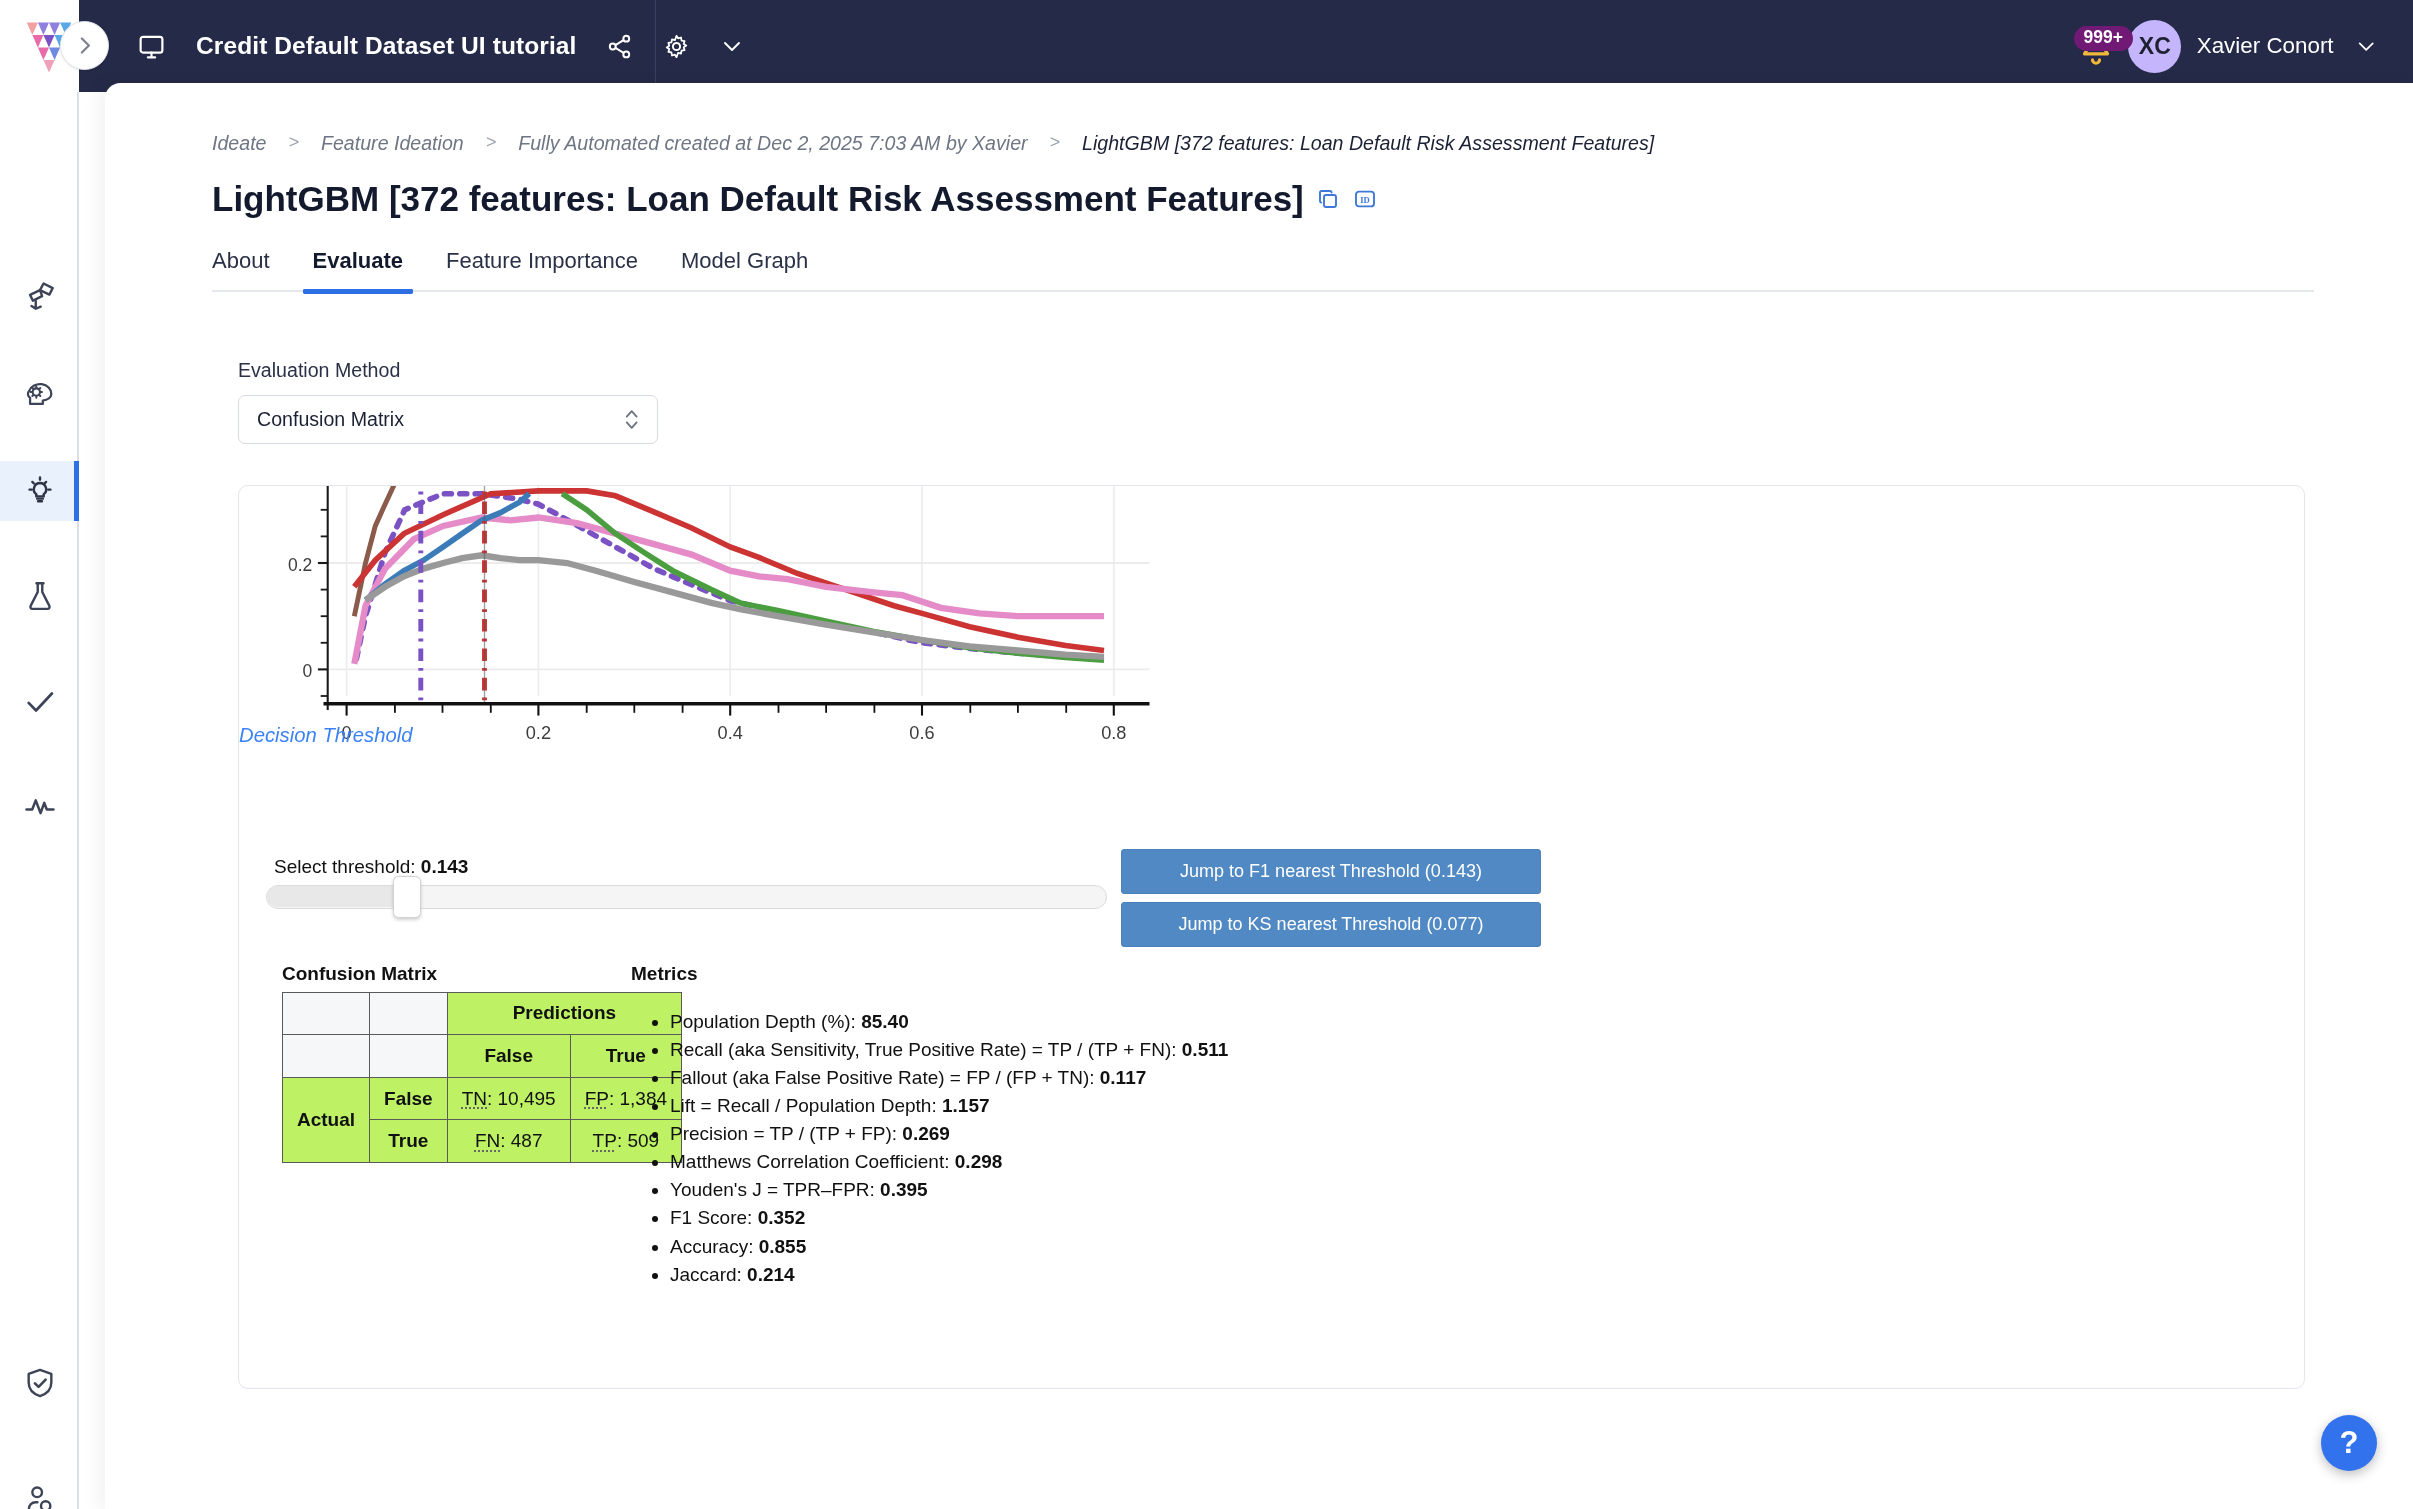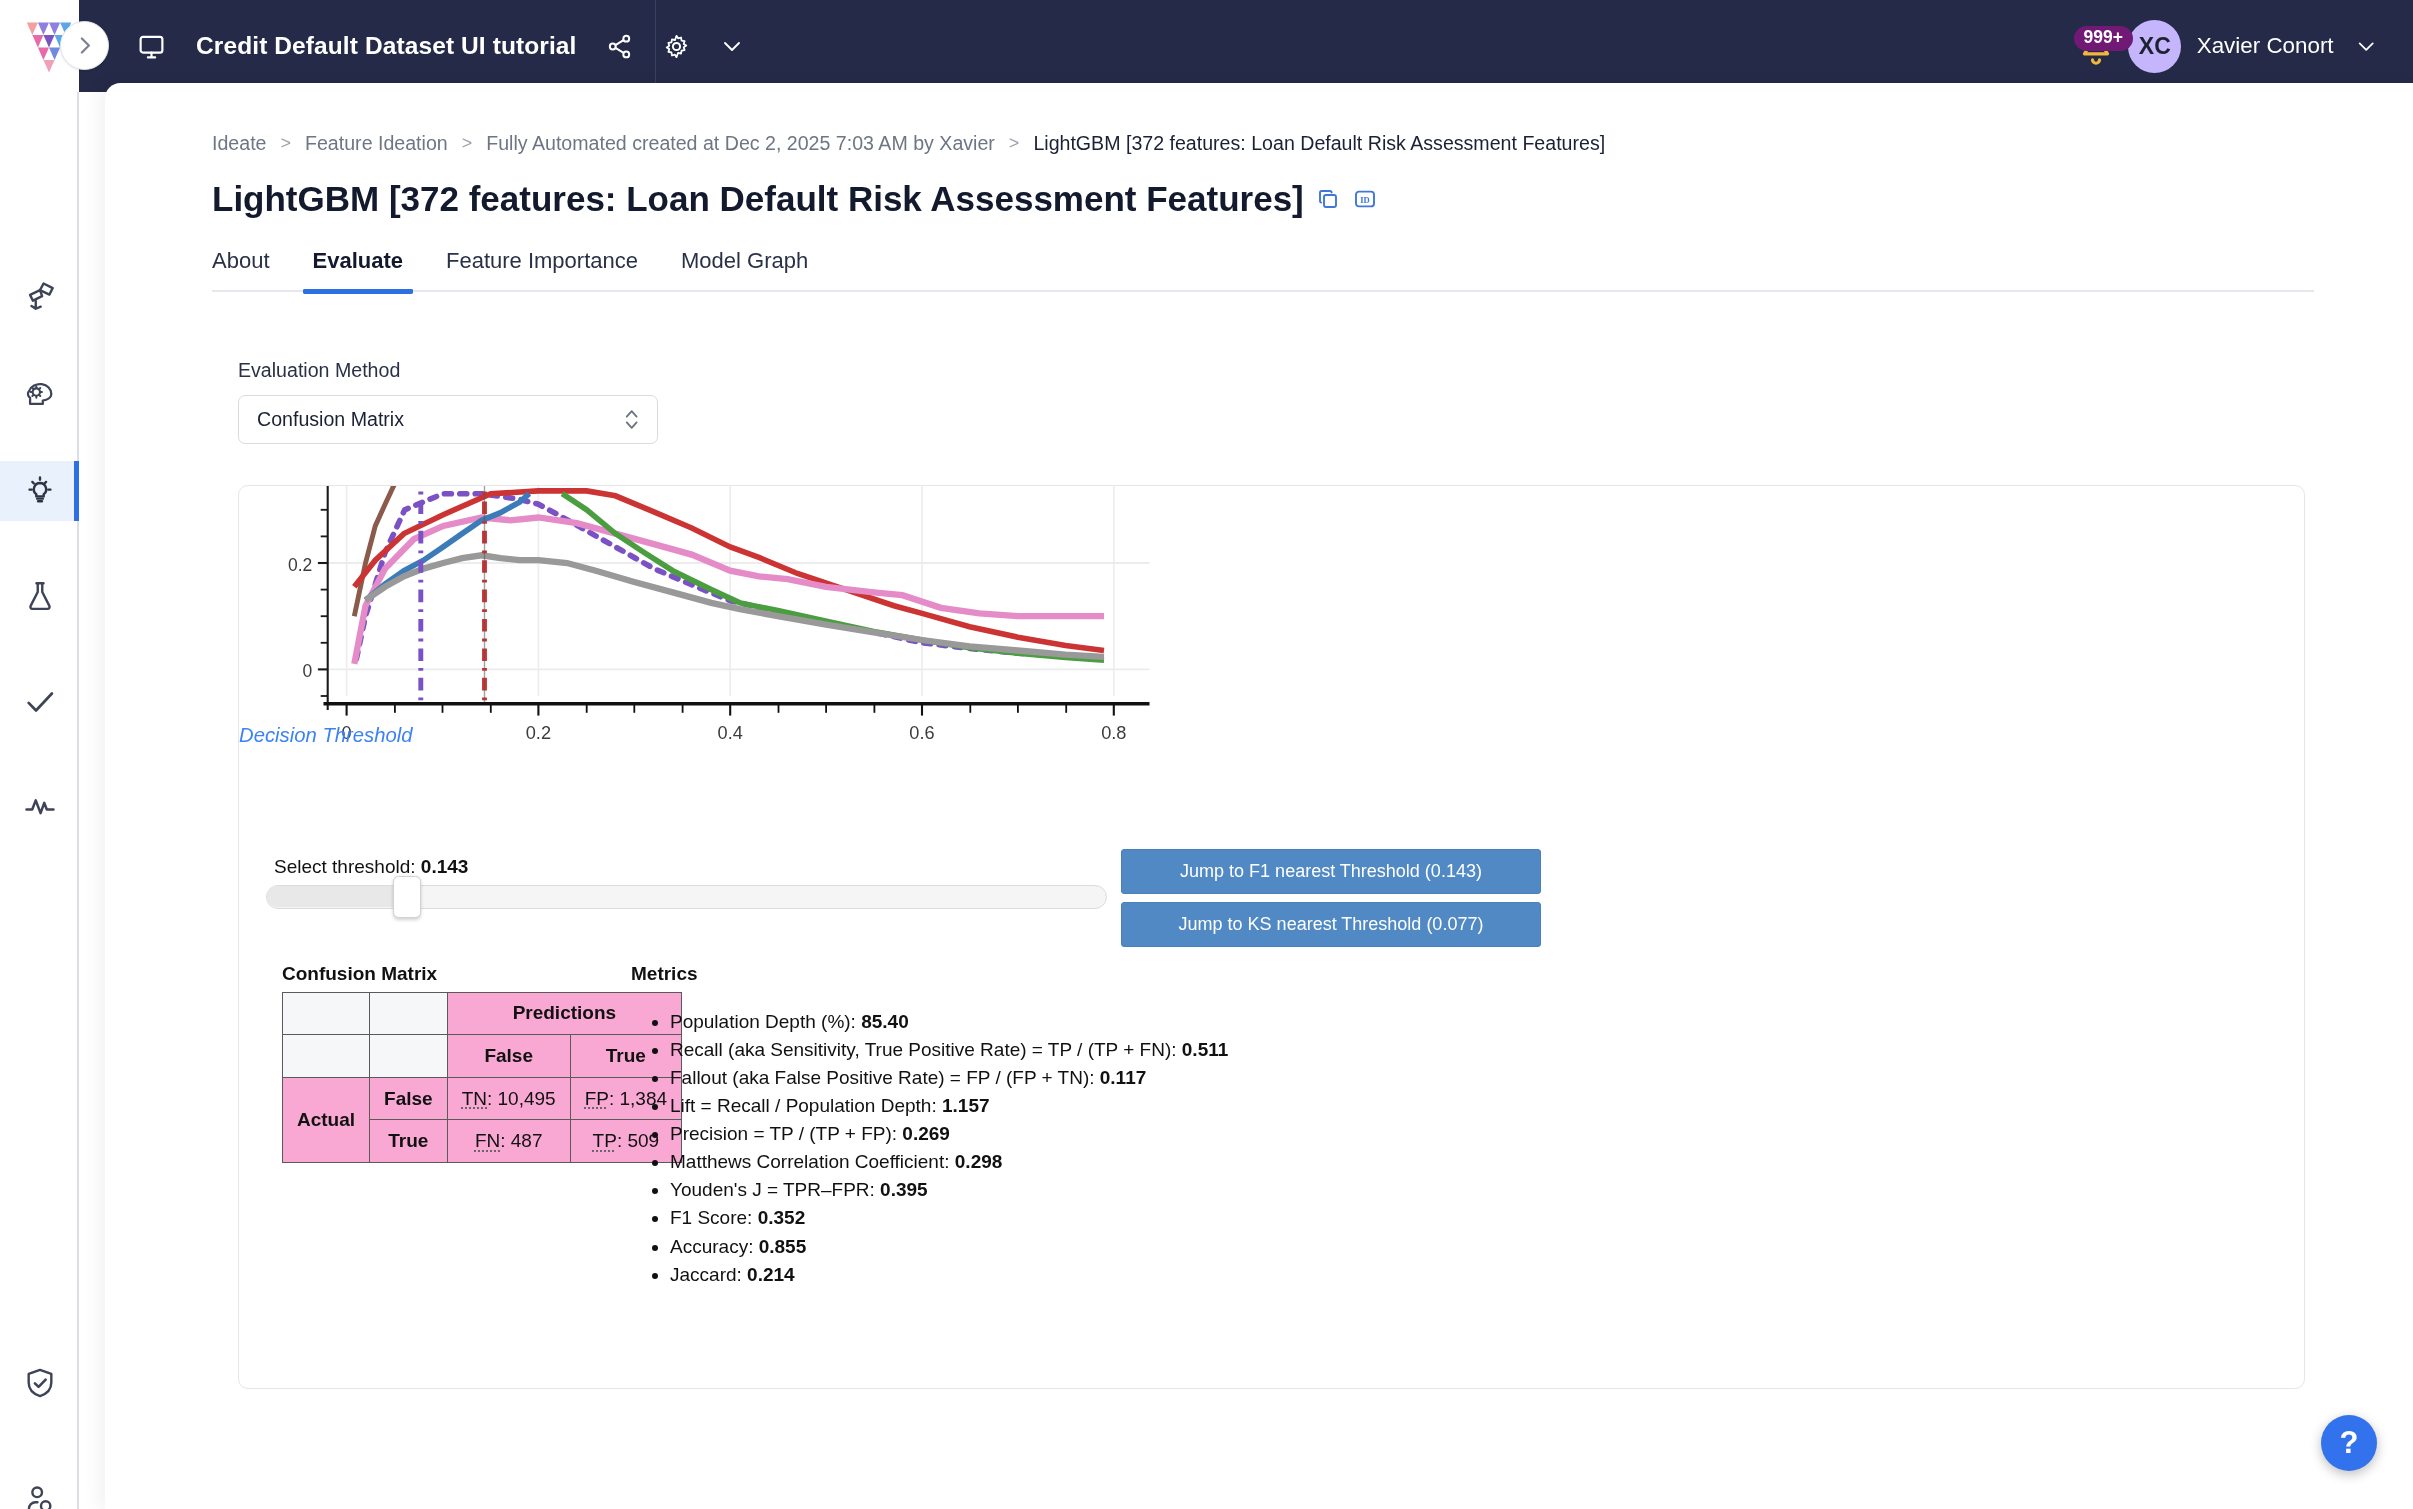--- a/index.html
+++ b/index.html
@@ -79,22 +79,22 @@
 
   
   .main-card {
     position:absolute; left:105px; top:83px; width:2308px; height:1427px;
     background:#ffffff; border-top-left-radius:15.4px;
     box-shadow:-7px 0 17px rgba(0,0,0,.05);
   }
 
   
   .breadcrumb {
-    display:flex; align-items:center; gap:0; font-size:19.6px;
-    color:#6e7684; padding-left:107px; margin-top:49px; white-space:nowrap;
+    display:flex; align-items:flex-start; gap:8px; font-size:19.6px;
+    color:#6e7684; padding-left:107px; margin-top:49px; white-space:nowrap;font-style:italic;
   }
   .bc-item { color:#6e7684; }
   .bc-item.last { color:#1b2135; font-weight:400; }
   .bc-sep { margin:0 14px; color:#9aa1ad; font-size:18px; }
 
   .title-row {
     display:flex; align-items:center; padding-left:107px; margin-top:24px;
   }
   .page-title { font-size:35px; font-weight:700; color:#141a2e; white-space:nowrap; }
   .title-ic { margin-left:12.6px; width:24px; height:24px; display:block; }
@@ -168,21 +168,21 @@
   }
   .jump-f1 { top:363px; }
   .jump-ks { top:416px; }
 
   
   .cm-wrap { position:absolute; left:43px; top:477px; }
   .cm-title { font-size:19px; font-weight:700; color:#111; margin-bottom:7px; }
   table.cm { border-collapse:collapse; }
   table.cm td {
     border:1.4px solid #5a5a5a; font-size:19px; color:#111;
-    text-align:center; vertical-align:middle; background:#f9a8d4;
+    text-align:center; vertical-align:middle; background:#bef264;
   }
   td.blank { width:45px; }
   td.hdr { font-weight:700; padding:9.8px 18px; }
   td.corner { background:#ffffff; font-weight:700; padding:9.8px 14px; }
   td.val { background:#ffffff; font-weight:400; padding:9.8px 14px; text-align:left; }
   td.tn { background:#dbeaf6; }
   td.fp { background:#fdf3db; }
   td.fn { background:#fbe2e4; }
   td.tp { background:#e2f1e4; }
   abbr { text-decoration: underline dotted #666; text-underline-offset:2.8px; }

